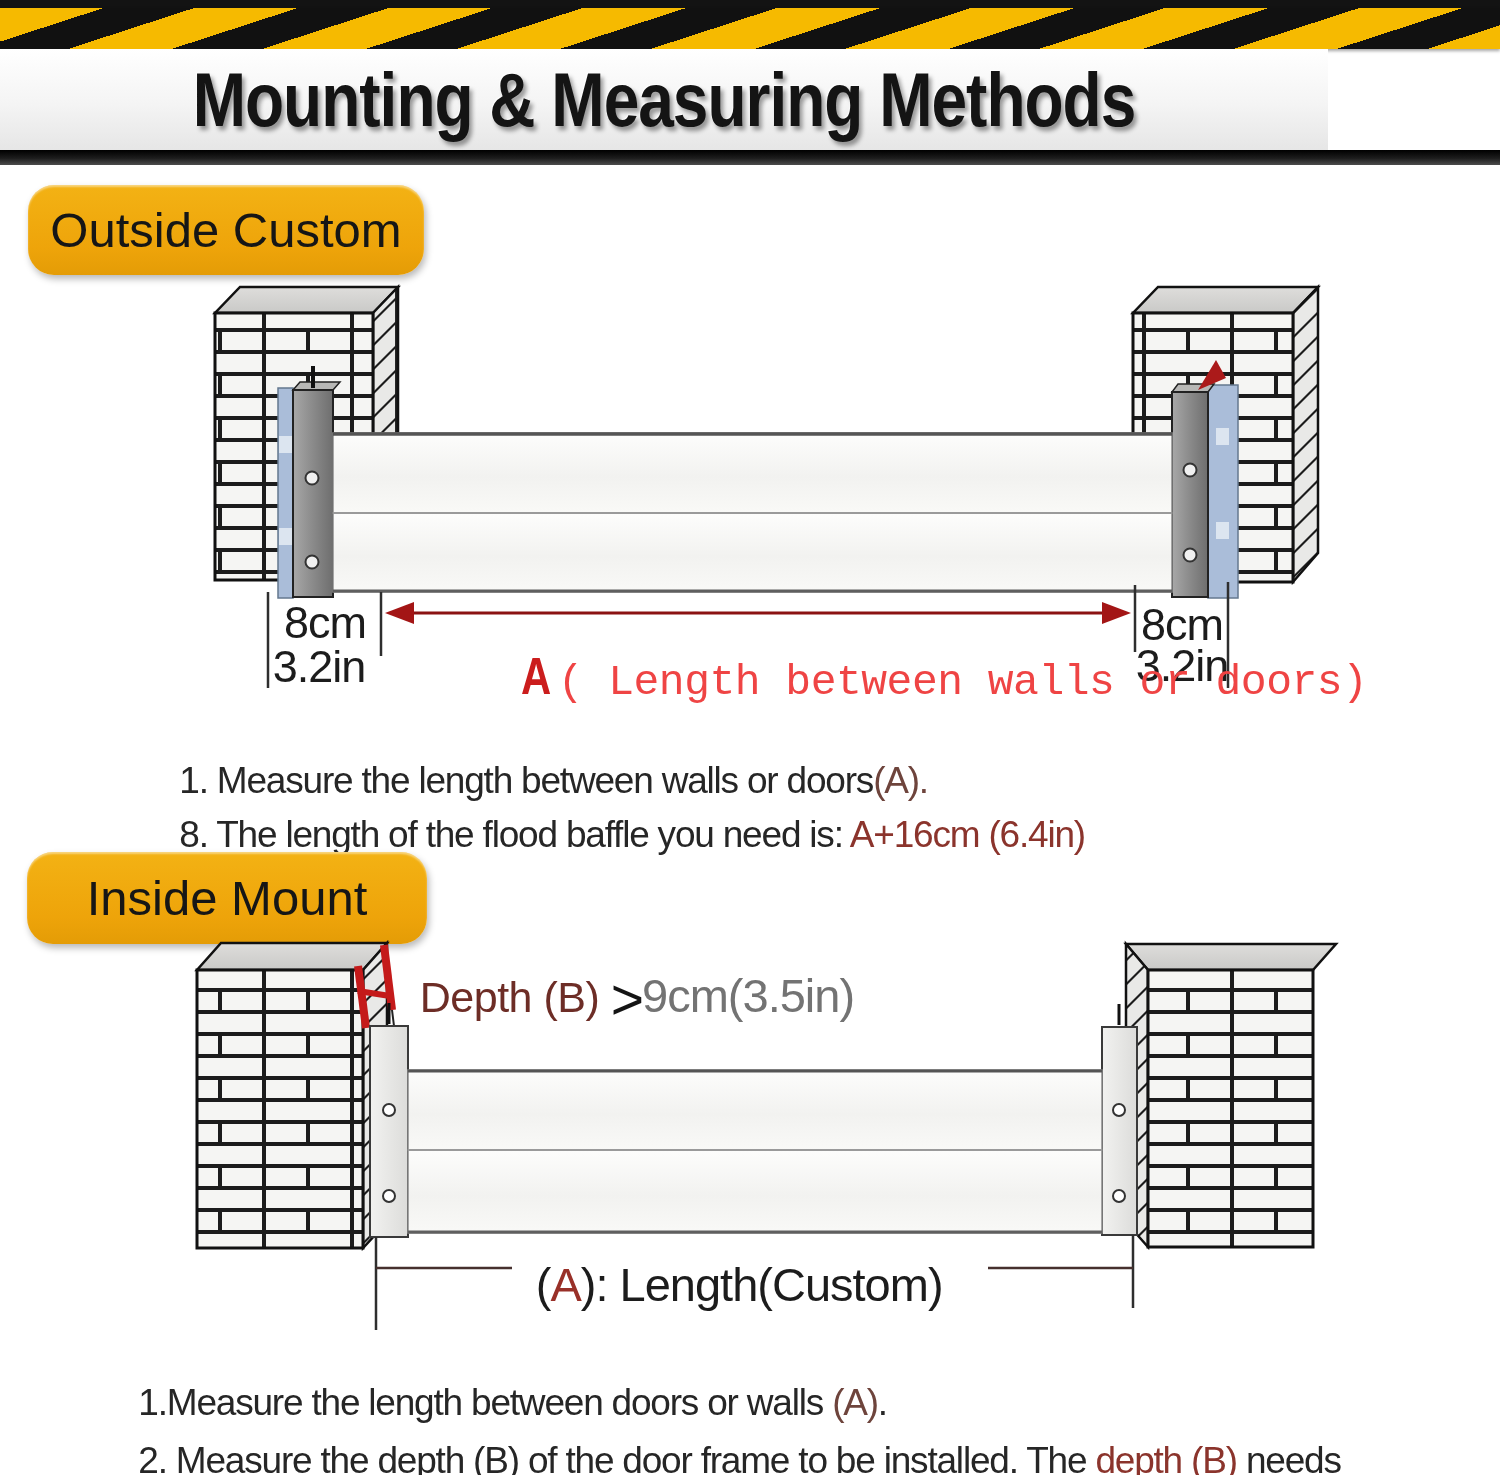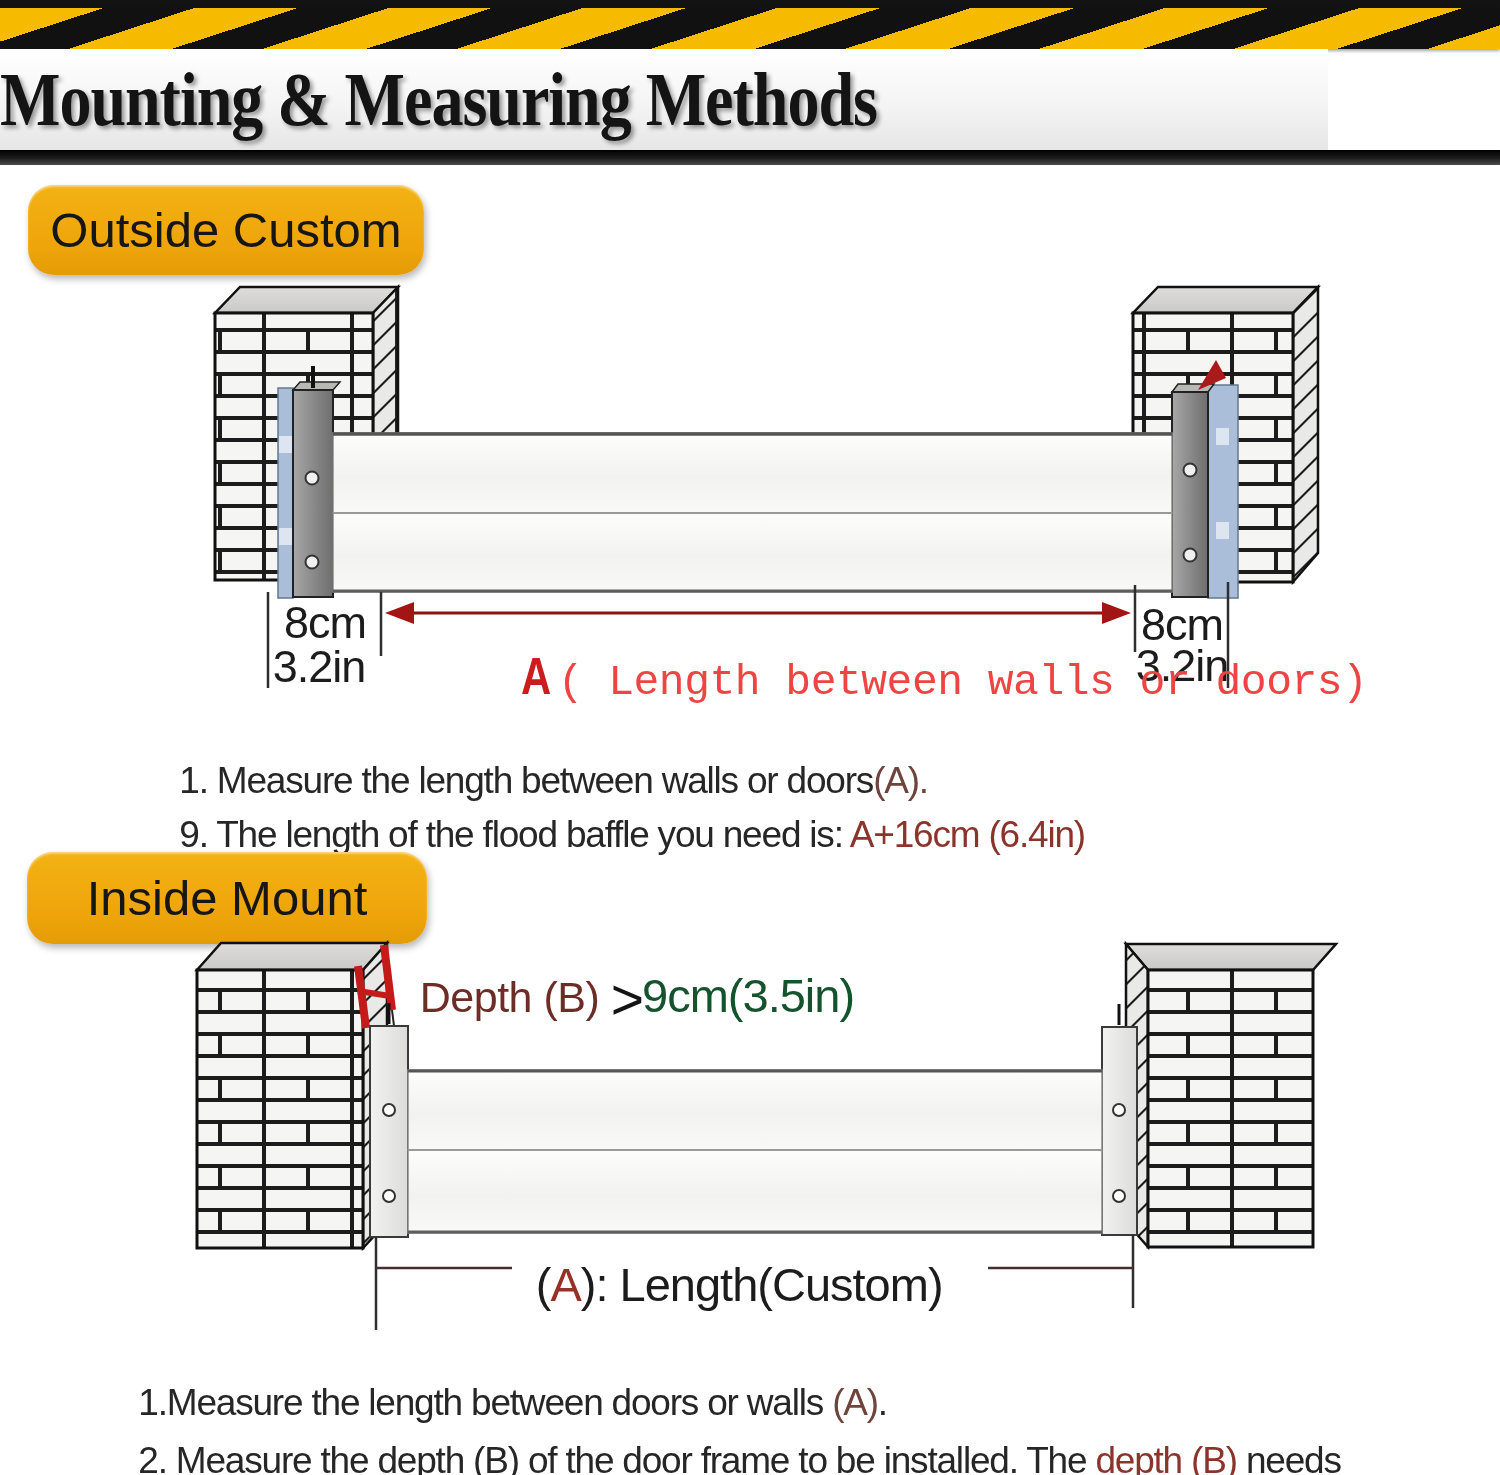--- a/index.html
+++ b/index.html
@@ -10,21 +10,21 @@
   
   .top-line { position:absolute; left:0; top:0; width:1500px; height:8px; background:#131313; }
   .hazard {
     position:absolute; left:0; top:8px; width:1500px; height:41px;
     background: repeating-linear-gradient(162deg, #f6ba00 0 32px, #111111 32px 60px);
     box-shadow: 0 2px 3px rgba(0,0,0,.35);
   }
   .title-band {
     position:absolute; left:0; top:49px; width:1328px; height:101px;
     background: linear-gradient(180deg,#ffffff 0%, #f4f4f4 55%, #e6e6e6 100%);
-    display:flex; align-items:center; font-family:Liberation Serif, serif;
+    display:flex; align-items:center; justify-content:center;
   }
   .title {
     display:inline-block; font-size:64px; font-weight:700; color:#141414;
     letter-spacing:-1px; transform:scaleY(1.18);
     text-shadow: 3px 3px 4px rgba(0,0,0,.38), -1px -1px 1px rgba(255,255,255,.9);
     white-space:nowrap;
   }
   .dark-bar { position:absolute; left:0; top:150px; width:1500px; height:15px;
     background: linear-gradient(180deg,#000000 0%, #1d1d1d 55%, #4c4c4c 100%); }
 
@@ -58,21 +58,21 @@
 
   .step { font-size:37px; letter-spacing:-1.2px; color:#262626; }
   .out-step1 { left:143px; top:718px; }
   .out-step2 { left:143px; top:772px; }
   .accent-soft { color:#6e443c; }
   .accent-red  { color:#8b342c;text-align:center; }
 
   .depth-label { left:402px; top:948px; }
   .depth-name { font-size:43px; color:#6d2d26; letter-spacing:-0.5px; }
   .depth-op   { font-size:57px; color:#141414; vertical-align:-7px; letter-spacing:-2px; }
-  .depth-val  { font-size:47px; color:#14532d; letter-spacing:-1px; }
+  .depth-val  { font-size:47px; color:#737373; letter-spacing:-1px; }
 
   .span-label-inside { left:518px; top:1239px; }
   .in-a-paren { font-size:47px; color:#1c1c1c; letter-spacing:-1px; }
   .in-a-red   { font-size:47px; color:#993028; letter-spacing:-1px; }
 
   .in-step1  { left:102px; top:1340px; }
   .in-step2a { left:102px; top:1398px; }
   .in-step2b { left:50px;  top:1441px; }
 </style>
 </head>
@@ -185,21 +185,21 @@
   <div class="lbl dim-num out-32in-r">3.2in</div>
 
   <div class="lbl span-label-outside">
     <span class="a-red">A</span><span class="a-rest">( Length between walls or doors)</span>
   </div>
 
   <div class="lbl step out-step1">
     <span>1. Measure the length between walls or doors</span><span class="accent-soft">(A).</span>
   </div>
   <div class="lbl step out-step2">
-    <span>9. The length of the flood baffle you need is: </span><span class="accent-red">A+16cm (6.4in)</span>
+    <span>8. The length of the flood baffle you need is: </span><span class="accent-red">A+16cm (6.4in)</span>
   </div>
 
   <div class="badge badge-inside">
     <span>Inside Mount</span>
   </div>
 
   <svg class="diag diag-inside" viewBox="0 935 1500 405">
 
     <g>
       <polygon points="197,970 363,970 387,943 221,943" fill="url(#topFace)" stroke="#111" stroke-width="2.5"></polygon>

